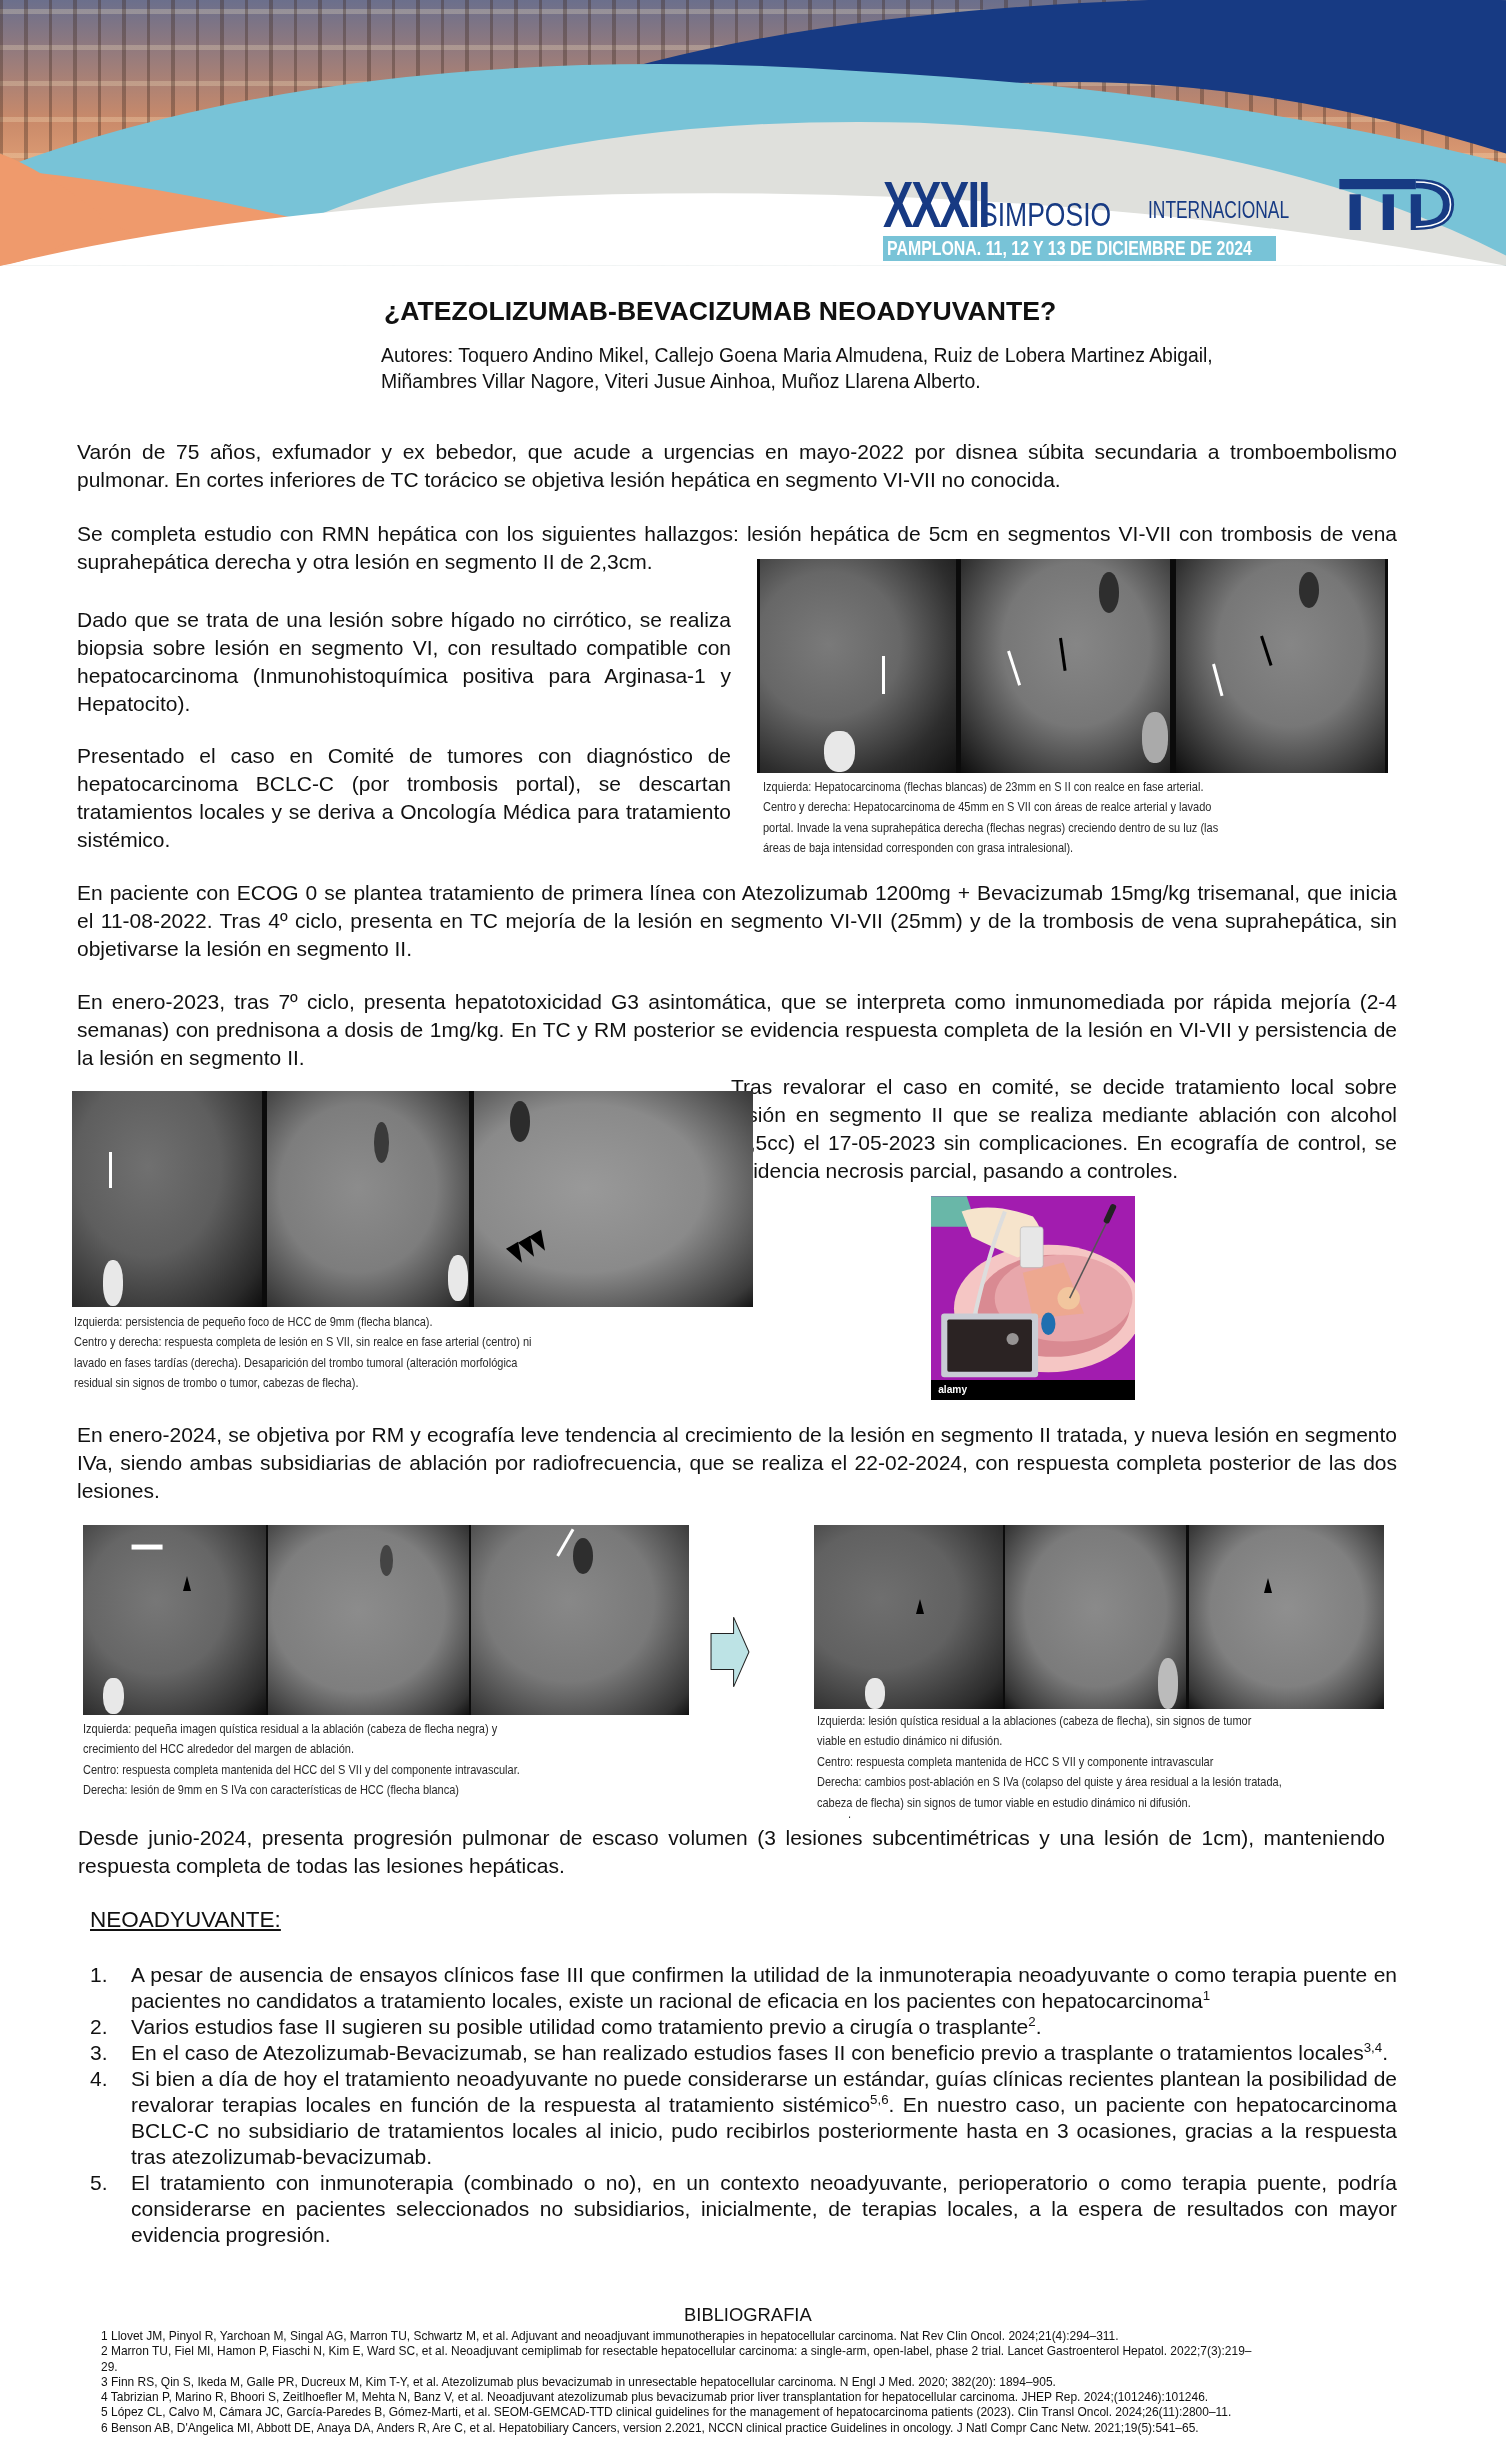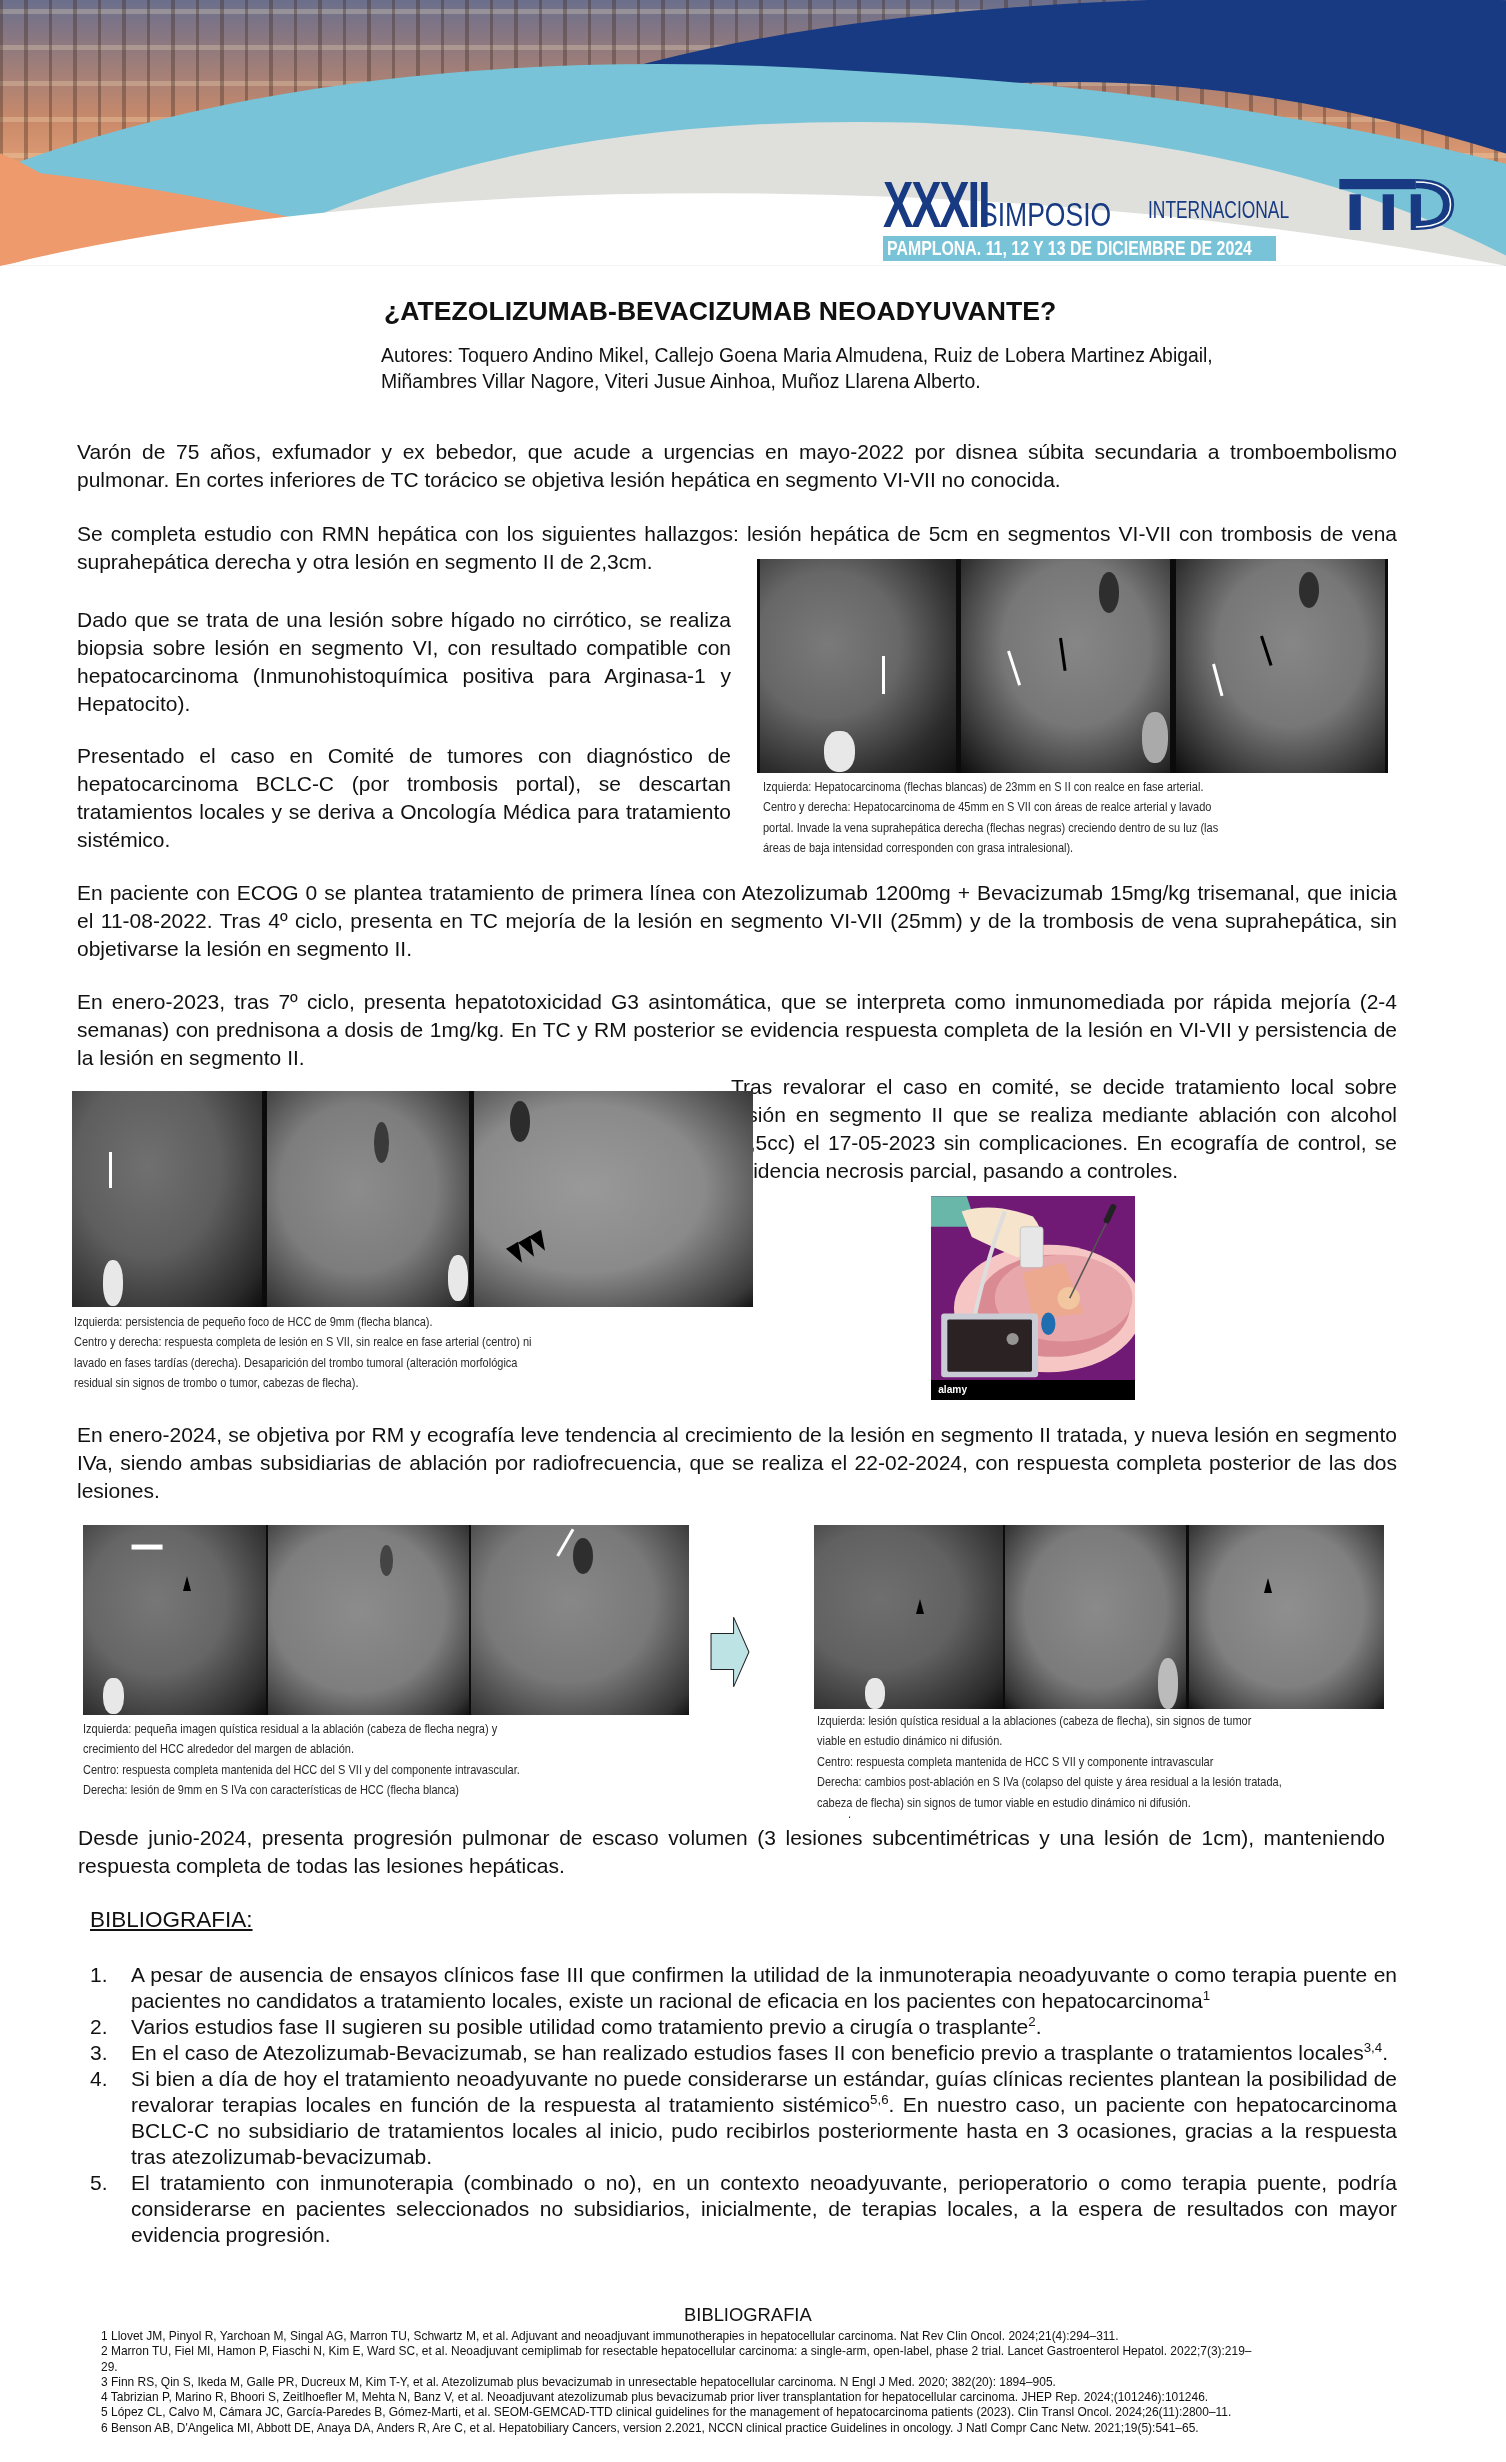--- a/index.html
+++ b/index.html
@@ -34,21 +34,21 @@
   .panel { position: absolute; top: 0; bottom: 0;
     background: radial-gradient(ellipse at 50% 35%, #8a8a8a 0%, #6b6b6b 45%, #2b2b2b 85%, #111 100%); }
   .panel .organ { position: absolute; border-radius: 50%; background: #333; }
   .panel .bright { position: absolute; border-radius: 45%; background: #e8e8e8; }
   .cap { position: absolute; font-size: 12.8px; line-height: 20.4px; color: #2a2a2a; transform: scaleX(0.86); transform-origin: left top; white-space: nowrap; }
 
   .arrow-w { position: absolute; width: 3.1px; background: #fff; transform-origin: 50% 0; }
   .arrow-k { position: absolute; width: 3.1px; background: #000; transform-origin: 50% 0; }
   .tri-k { position: absolute; width: 0; height: 0; border-left: 7.2px solid transparent; border-right: 7.2px solid transparent; border-top: 20.4px solid #000; }
 
-  .illus { position: absolute; left: 931px; top: 1196px; width: 204px; height: 204px; background: #701a75; overflow: hidden; }
+  .illus { position: absolute; left: 931px; top: 1196px; width: 204px; height: 204px; background: #a21caf; overflow: hidden; }
   .illus-bar { position: absolute; left: 0; bottom: 0; width: 100%; height: 20.4px; background: #000; color: #fff; font-size: 10.2px; font-weight: bold; line-height: 20.4px; padding-left: 7.2px; }
 
   .big-arrow { position: absolute; left: 710px; top: 1616px; }
 
   .concl-h { position: absolute; left: 90px; top: 1907px; font-size: 22.5px; text-decoration: underline; }
   ol.concl { position: absolute; left: 90px; top: 1962px; width: 1307px; font-size: 21px; line-height: 26px; list-style: none; }
   ol.concl li { position: relative; padding-left: 41px; text-align: justify; margin-bottom: 0; }
   ol.concl li .num { position: absolute; left: 0; top: 0; }
   sup { font-size: 13.3px; line-height: 0; }
 
@@ -214,21 +214,21 @@
   <div>Izquierda: lesión quística residual a la ablaciones (cabeza de flecha), sin signos de tumor</div>
   <div>viable en estudio dinámico ni difusión.</div>
   <div>Centro: respuesta completa mantenida de HCC S VII y componente intravascular</div>
   <div>Derecha: cambios post-ablación en S IVa (colapso del quiste y área residual a la lesión tratada,</div>
   <div>cabeza de flecha) sin signos de tumor viable en estudio dinámico ni difusión.</div>
 </div>
 <div class="cap" style="left:848px; top:1804px;">.</div>
 
 <div class="p" style="left:78px; top:1824px; width:1307px;">Desde junio-2024, presenta progresión pulmonar de escaso volumen (3 lesiones subcentimétricas y una lesión de 1cm), manteniendo respuesta completa de todas las lesiones hepáticas.</div>
 
-<div class="concl-h">BIBLIOGRAFIA:</div>
+<div class="concl-h">NEOADYUVANTE:</div>
 <ol class="concl">
   <li><span class="num">1.</span><span>A pesar de ausencia de ensayos clínicos fase III que confirmen la utilidad de la inmunoterapia neoadyuvante o como terapia puente en pacientes no candidatos a tratamiento locales, existe un racional de eficacia en los pacientes con hepatocarcinoma</span><sup>1</sup><span></span></li>
   <li><span class="num">2.</span><span>Varios estudios fase II sugieren su posible utilidad como tratamiento previo a cirugía o trasplante</span><sup>2</sup><span>.</span></li>
   <li><span class="num">3.</span><span>En el caso de Atezolizumab-Bevacizumab, se han realizado estudios fases II con beneficio previo a trasplante o tratamientos locales</span><sup>3,4</sup><span>.</span></li>
   <li><span class="num">4.</span><span>Si bien a día de hoy el tratamiento neoadyuvante no puede considerarse un estándar, guías clínicas recientes plantean la posibilidad de revalorar terapias locales en función de la respuesta al tratamiento sistémico</span><sup>5,6</sup><span>. En nuestro caso, un paciente con hepatocarcinoma BCLC-C no subsidiario de tratamientos locales al inicio, pudo recibirlos posteriormente hasta en 3 ocasiones, gracias a la respuesta tras atezolizumab-bevacizumab.</span></li>
   <li><span class="num">5.</span><span>El tratamiento con inmunoterapia (combinado o no), en un contexto neoadyuvante, perioperatorio o como terapia puente, podría considerarse en pacientes seleccionados no subsidiarios, inicialmente, de terapias locales, a la espera de resultados con mayor evidencia progresión.</span><sup></sup><span></span></li>
 </ol>
 
 <div class="biblio-h">BIBLIOGRAFIA</div>
 <div class="refs">

